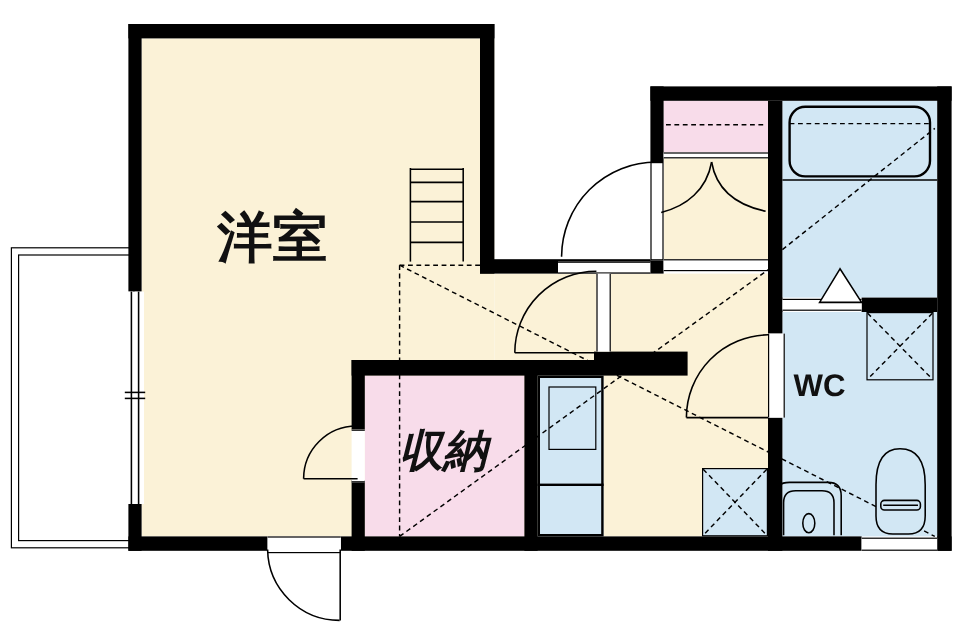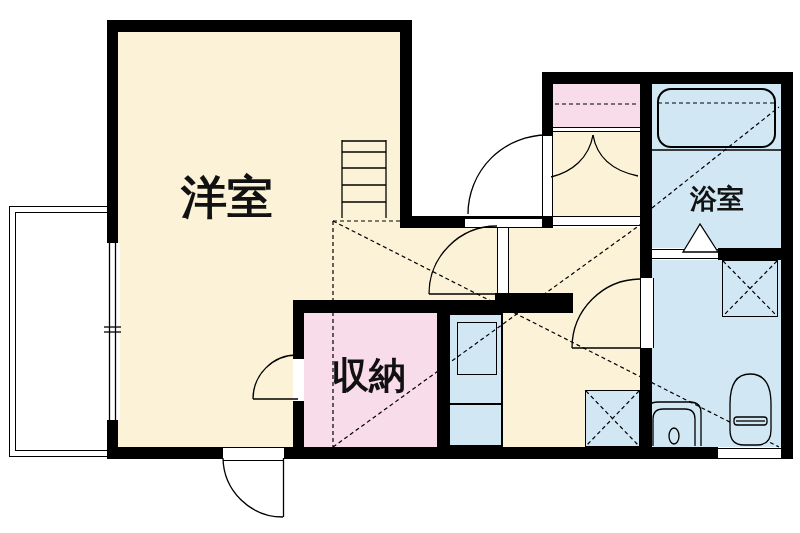--- a/index.html
+++ b/index.html
@@ -168,22 +168,20 @@
     <g>
       <path class="s fillblue" d="M 730 404 Q 730 374 750 374 Q 771 374 771 404 L 771 430 Q 771 445 757 445 L 744 445 Q 730 445 730 430 Z"></path>
       <rect class="s fillblue" x="734" y="417" width="33" height="8" rx="3"></rect>
       <line class="s" x1="736" y1="421" x2="765" y2="421"></line>
     </g>
   </svg>
 
   <div class="lbl" style="left:177px;top:174px;width:100px;font-size:46px;">
     <span>洋室</span>
   </div>
-  <div class="lbl" style="left:329px;top:357px;width:80px;font-size:37px;">
+  <div class="lbl" style="left:329px;top:357px;width:80px;font-size:37px;font-style:italic;">
     <span>収納</span>
   </div>
-  <div class="lbl" style="left:677px;top:186px;width:80px;font-size:27px;">
-    <span>浴室</span>
-  </div>
   <div class="lbl" style="left:650px;top:308px;width:66px;font-size:26px;line-height:1.02;">
+    <div>WC</div>
   </div>
 
 </div>
 
 </body></html>

